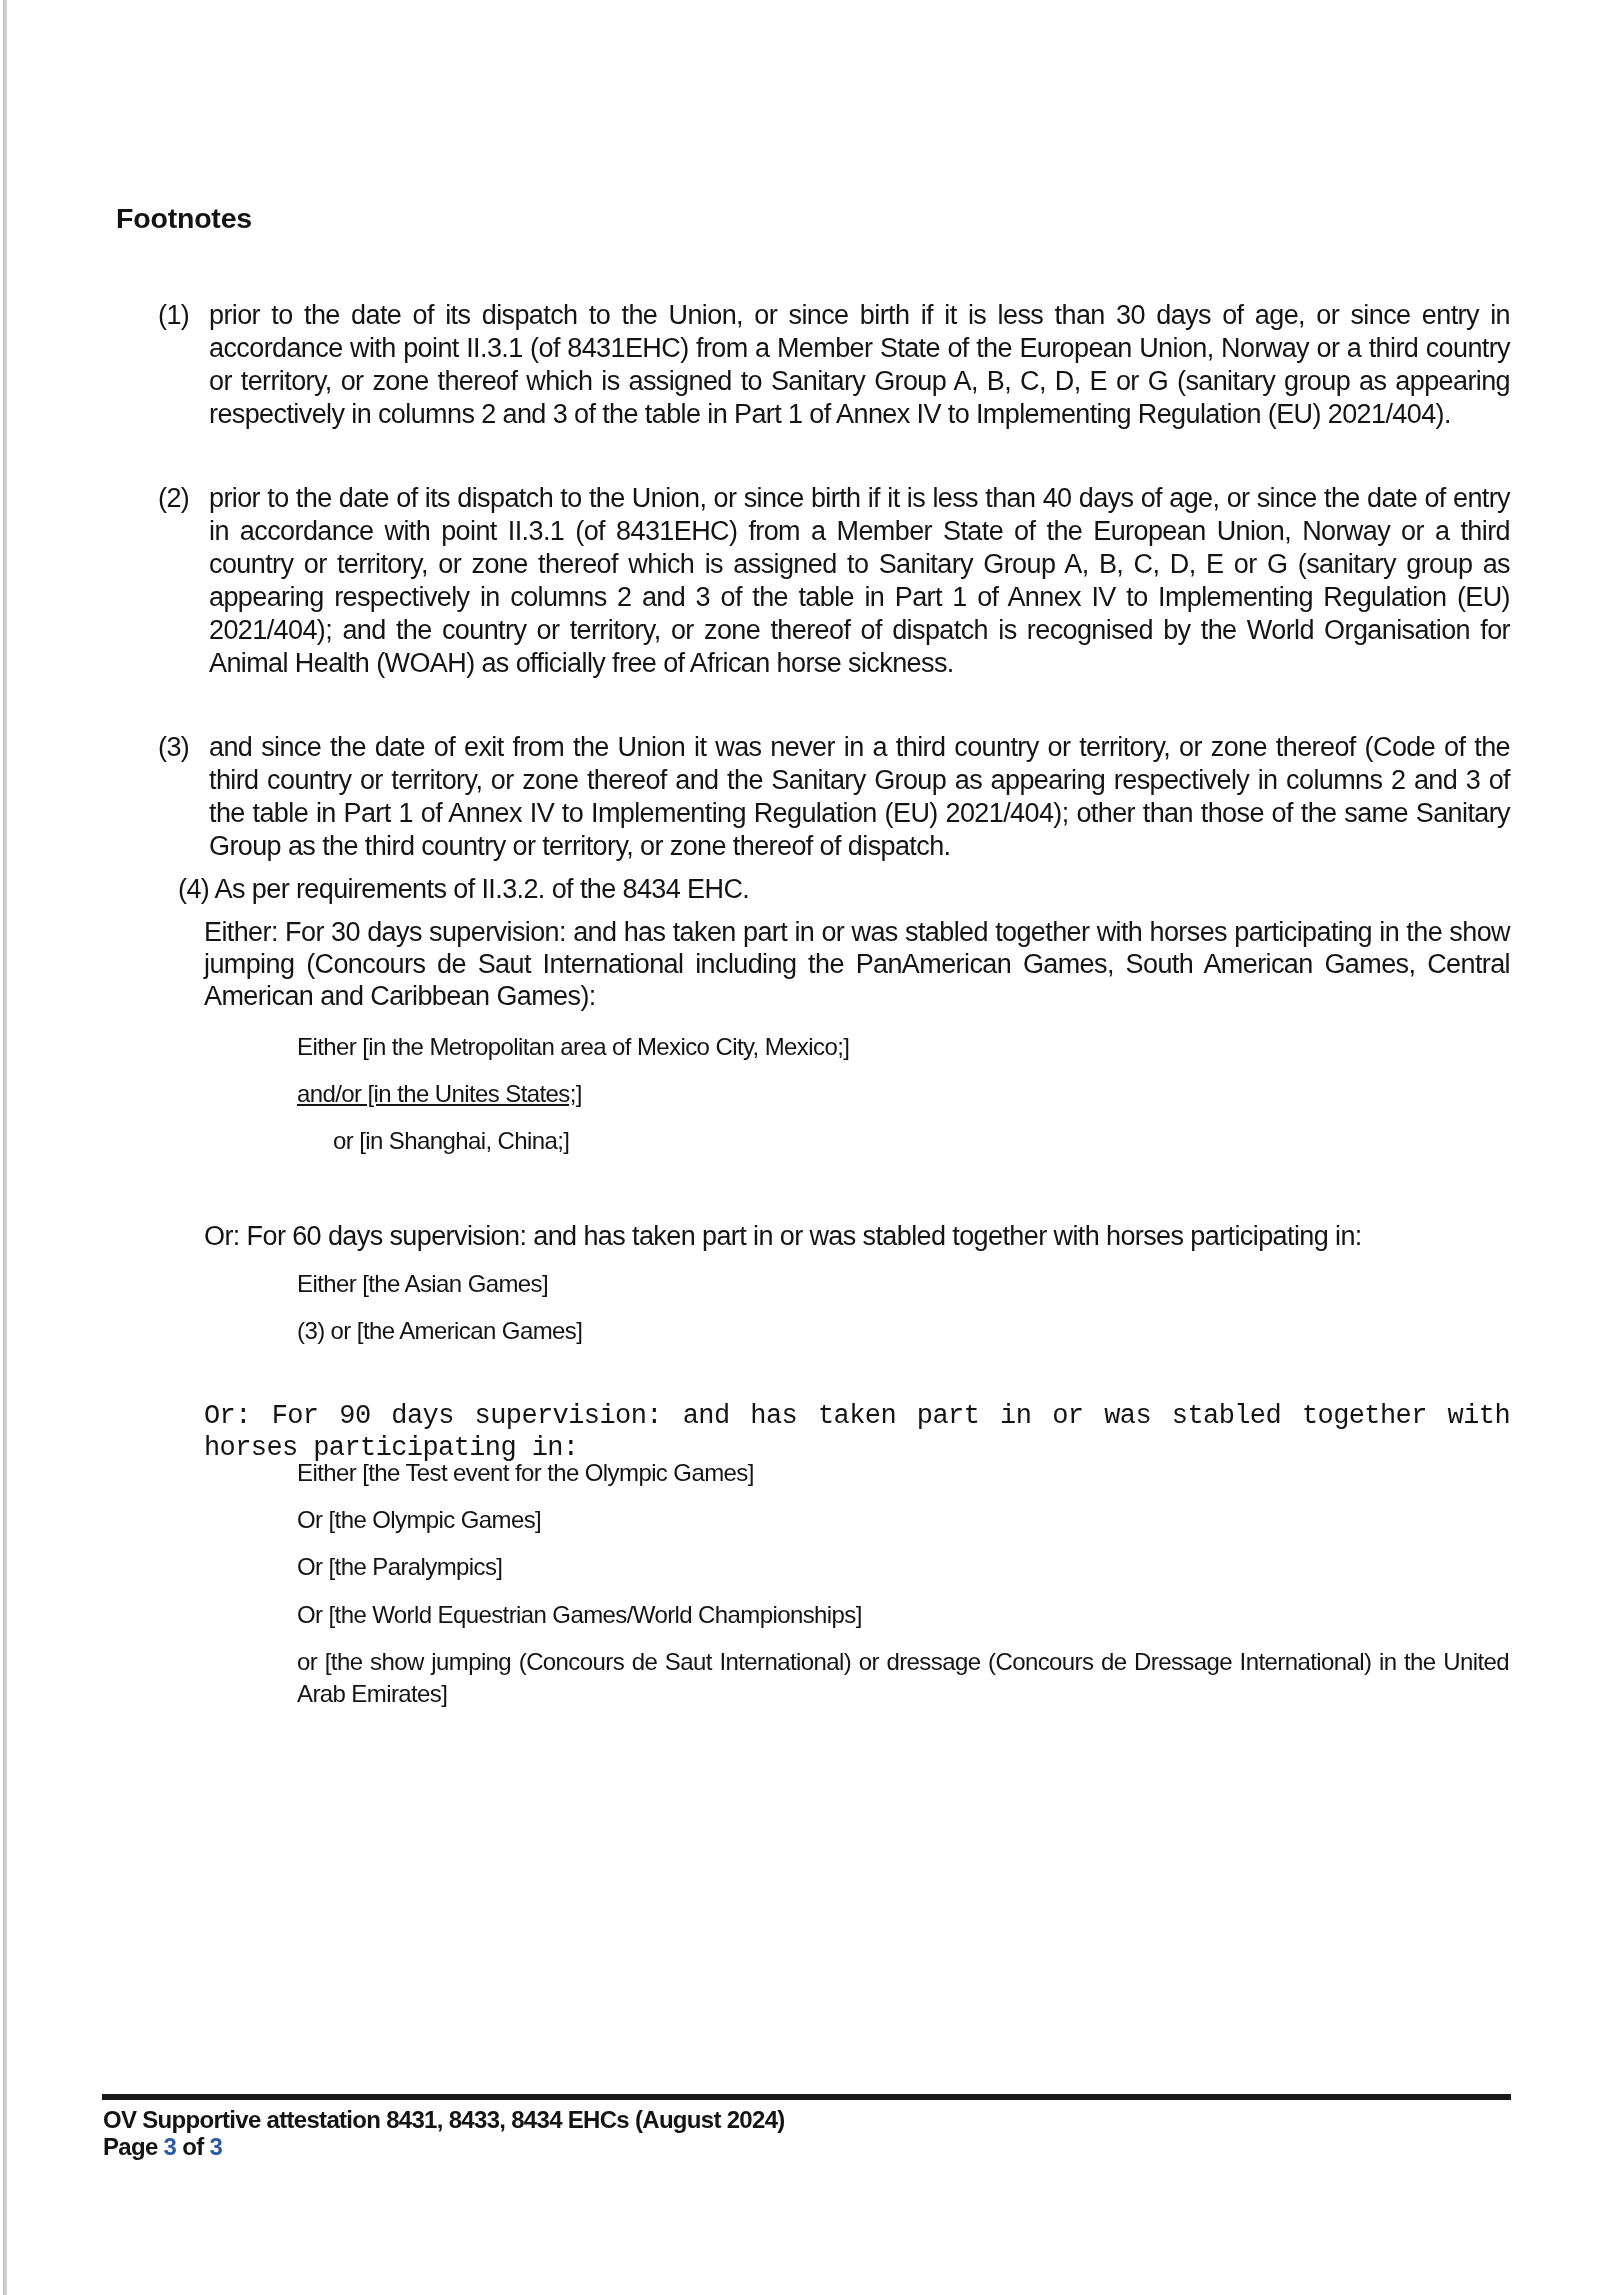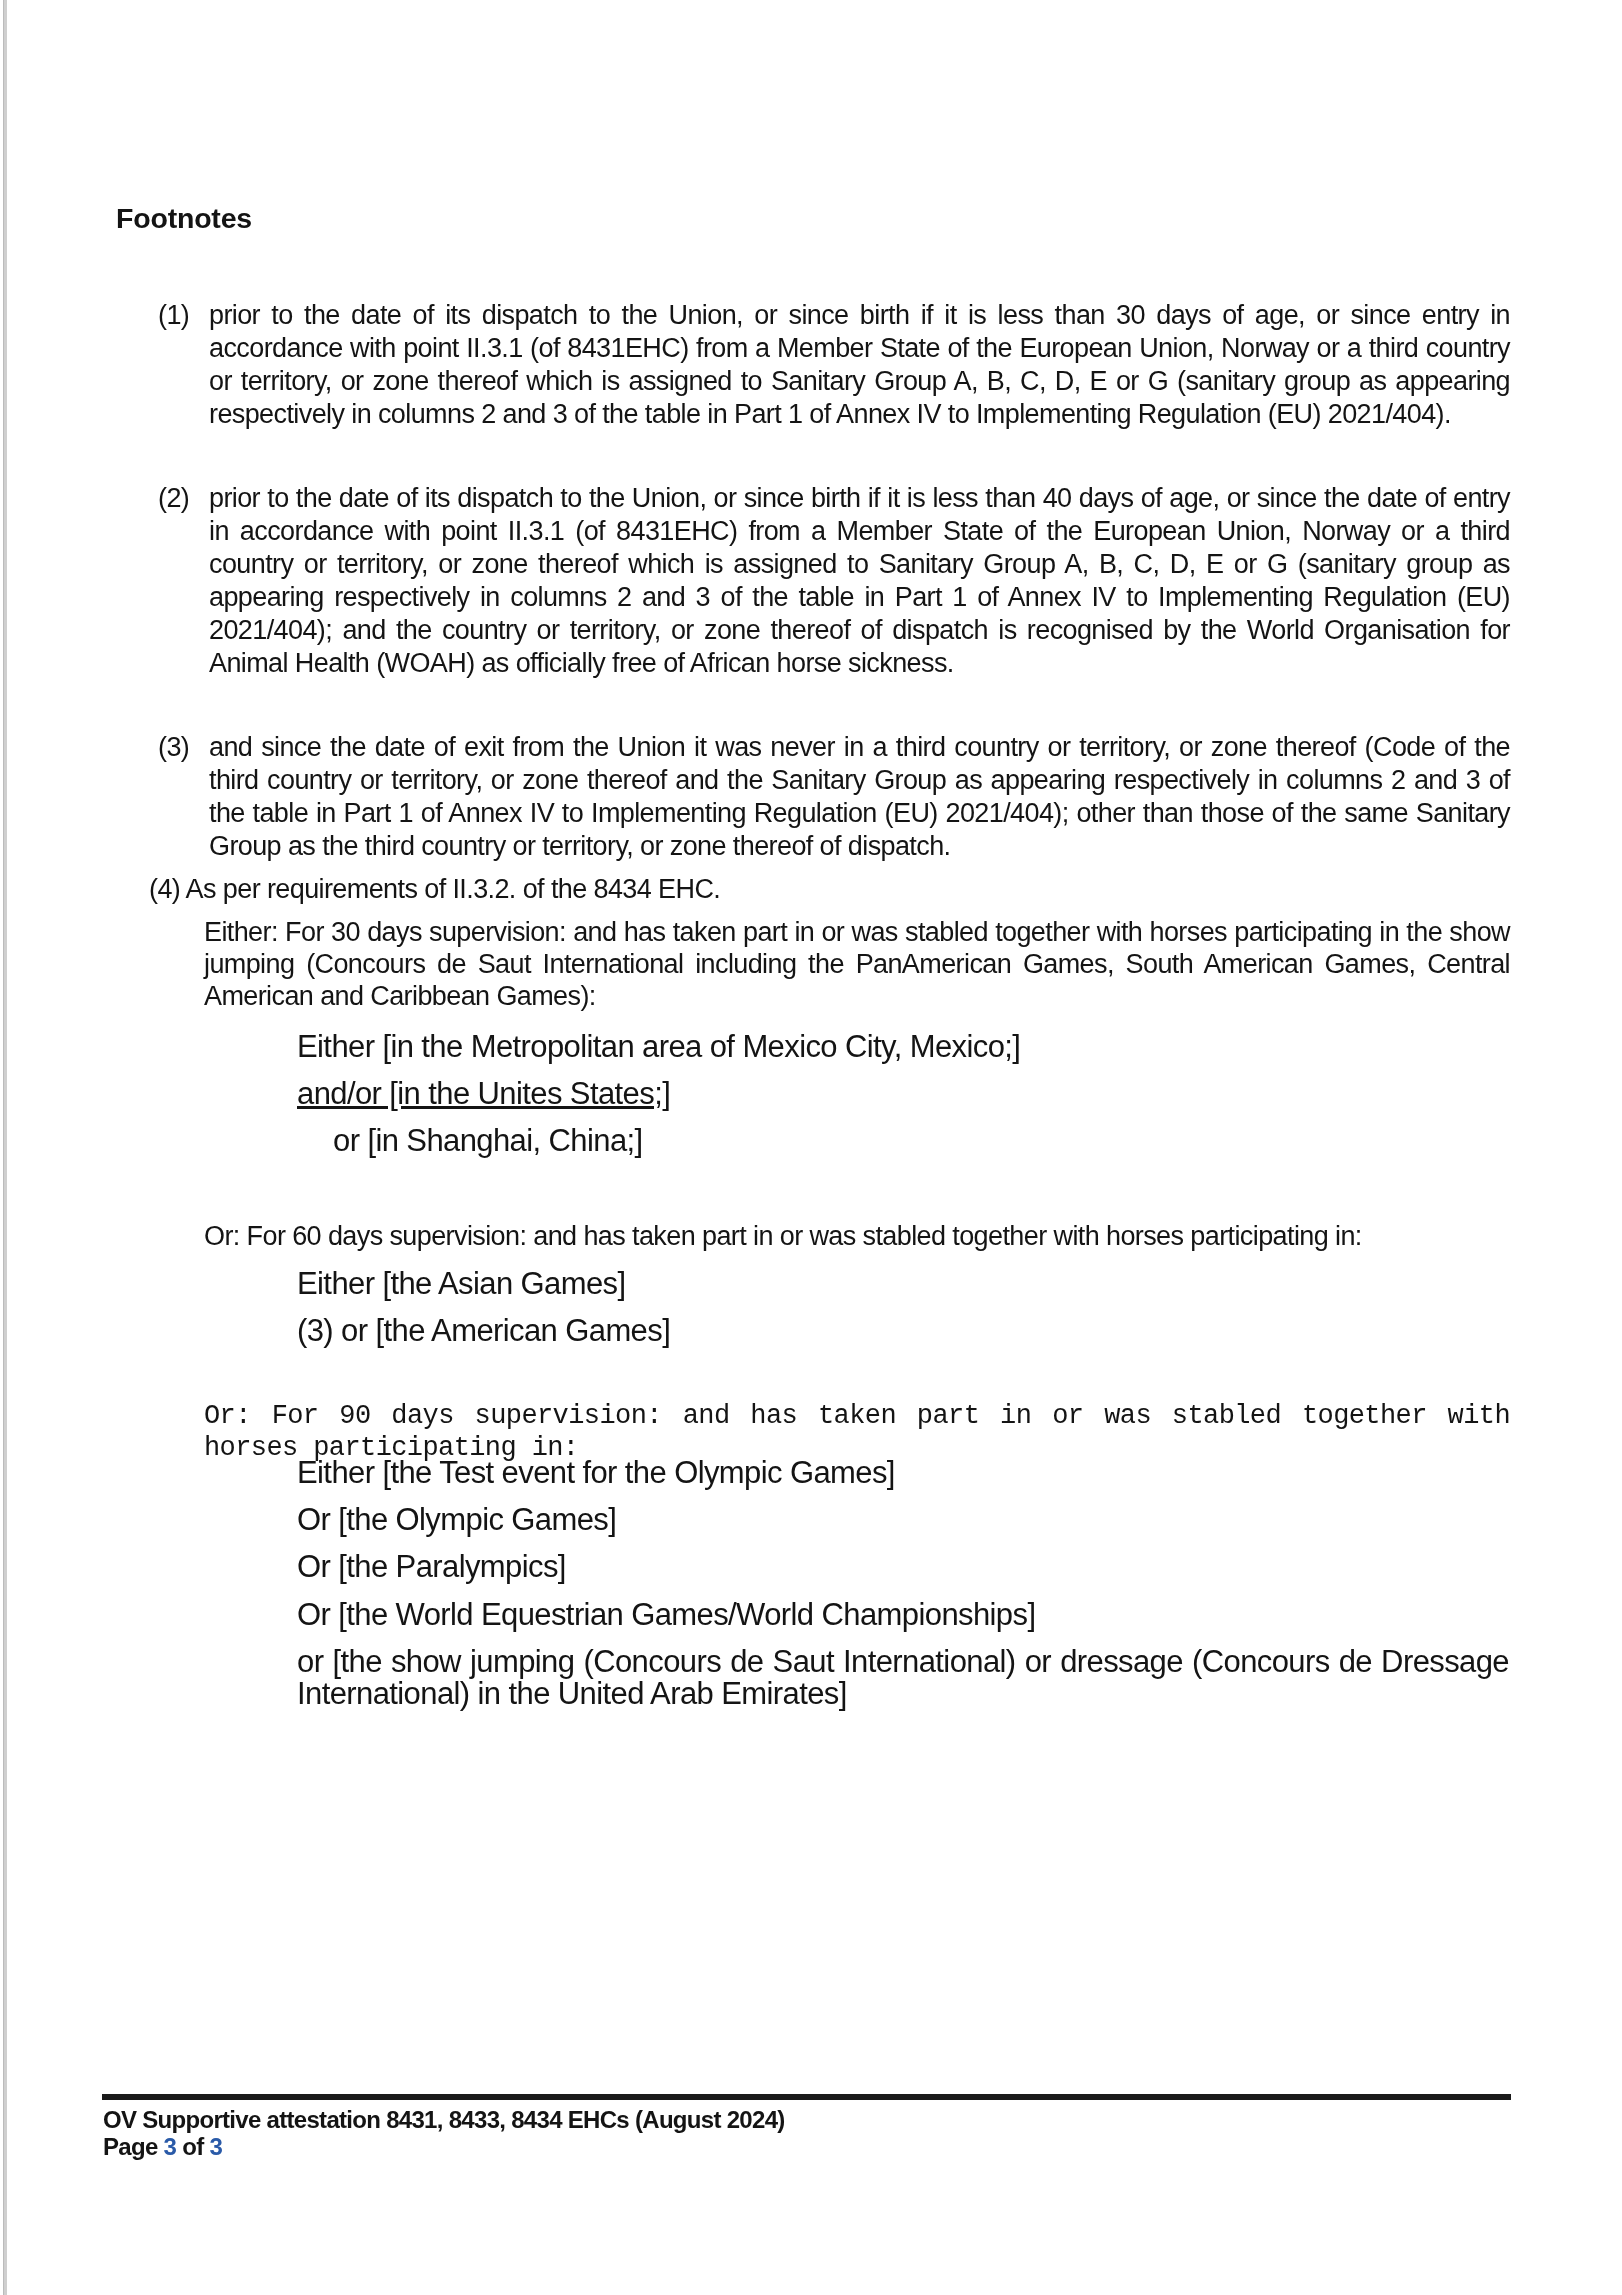--- a/index.html
+++ b/index.html
@@ -9,21 +9,21 @@
                background:#cfcfcf; border-left:0.9px solid #bbbbbb; }
   .heading { position:absolute; left:116px; top:202px; font-weight:bold;
              font-size:28.5px; letter-spacing:-0.2px; }
   .fn { position:absolute; left:158px; width:1352px; font-size:27px; line-height:33px;
         text-align:justify; letter-spacing:-0.6px; }
   .fn .num { position:absolute; left:0; top:0; }
   .fn .body { margin-left:51px; display:block; }
   .fn4 { position:absolute; left:149px; font-size:27px; line-height:33px; letter-spacing:-0.6px; }
   .para { position:absolute; left:204px; width:1306px; font-size:27px; line-height:32px;
           text-align:justify; letter-spacing:-0.6px; }
-  .opt { position:absolute; left:297px; font-size:31px; line-height:32px; letter-spacing:-0.6px; }
+  .opt { position:absolute; left:297px; font-size:24px; line-height:32px; letter-spacing:-0.6px; }
   .opt.wide { width:1212px; text-align:justify; }
   .footer-rule { position:absolute; left:102px; top:2094px; width:1409px; height:5.5px; background:#1a1a1a; }
   .footer-line { position:absolute; left:103px; font-size:24px; font-weight:bold; letter-spacing:-0.7px; }
   .blue { color:#2a5aa8; }
 </style>
 </head>
 <body>
 
 <div class="scan-edge"></div>
 
@@ -37,21 +37,21 @@
 <div class="fn" style="top:482px;">
   <span class="num">(2)</span>
   <span class="body">prior to the date of its dispatch to the Union, or since birth if it is less than 40 days of age, or since the date of entry in accordance with point II.3.1 (of 8431EHC) from a Member State of the European Union, Norway or a third country or territory, or zone thereof which is assigned to Sanitary Group A, B, C, D, E or G (sanitary group as appearing respectively in columns 2 and 3 of the table in Part 1 of Annex IV to Implementing Regulation (EU) 2021/404); and the country or territory, or zone thereof of dispatch is recognised by the World Organisation for Animal Health (WOAH) as officially free of African horse sickness.</span>
 </div>
 
 <div class="fn" style="top:731px;">
   <span class="num">(3)</span>
   <span class="body">and since the date of exit from the Union it was never in a third country or territory, or zone thereof (Code of the third country or territory, or zone thereof and the Sanitary Group as appearing respectively in columns 2 and 3 of the table in Part 1 of Annex IV to Implementing Regulation (EU) 2021/404); other than those of the same Sanitary Group as the third country or territory, or zone thereof of dispatch.</span>
 </div>
 
-<div class="fn4" style="top:873px;">(4) As per requirements of II.3.2. of the 8434 EHC.</div>
+<div class="fn4" style="top:873px;margin-left:29px;">(4) As per requirements of II.3.2. of the 8434 EHC.</div>
 
 <div class="para" style="top:916px;">Either: For 30 days supervision: and has taken part in or was stabled together with horses participating in the show jumping (Concours de Saut International including the PanAmerican Games, South American Games, Central American and Caribbean Games):</div>
 <div class="opt" style="top:1031px;">Either [in the Metropolitan area of Mexico City, Mexico;]</div>
 <div class="opt" style="top:1078px;text-decoration:underline;">and/or [in the Unites States;]</div>
 <div class="opt" style="top:1125px;margin-left:36px;">or [in Shanghai, China;]</div>
 
 <div class="para" style="top:1220px;">Or: For 60 days supervision: and has taken part in or was stabled together with horses participating in:</div>
 <div class="opt" style="top:1268px;">Either [the Asian Games]</div>
 <div class="opt" style="top:1315px;">(3) or [the American Games]</div>
 

